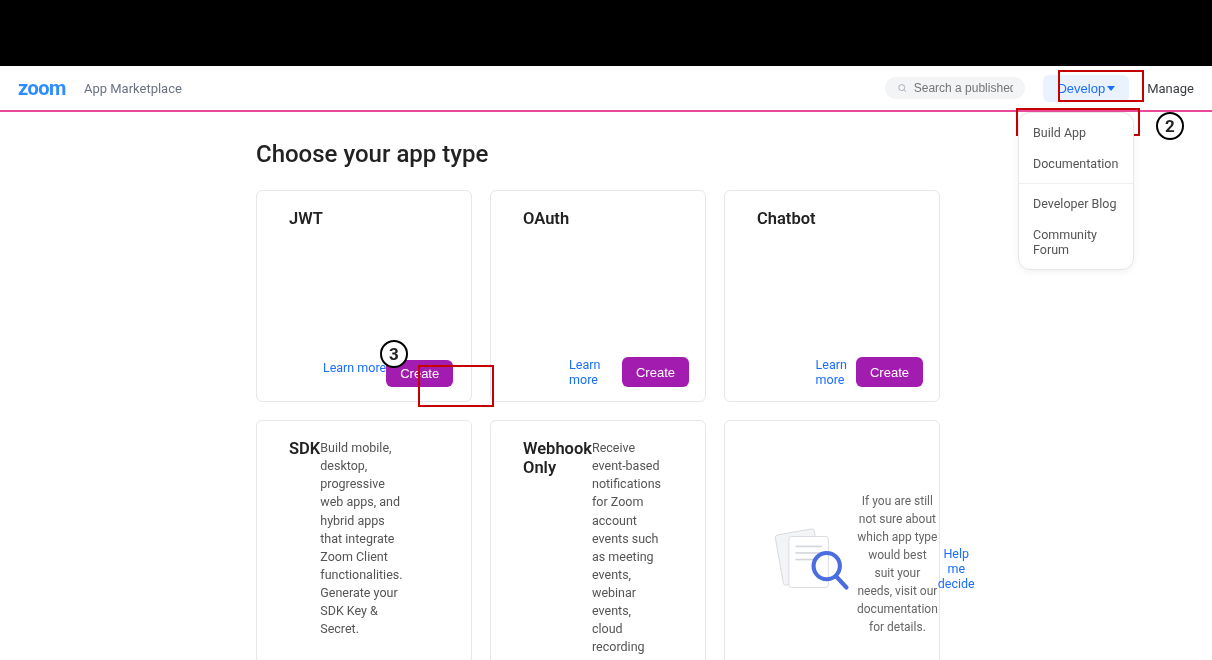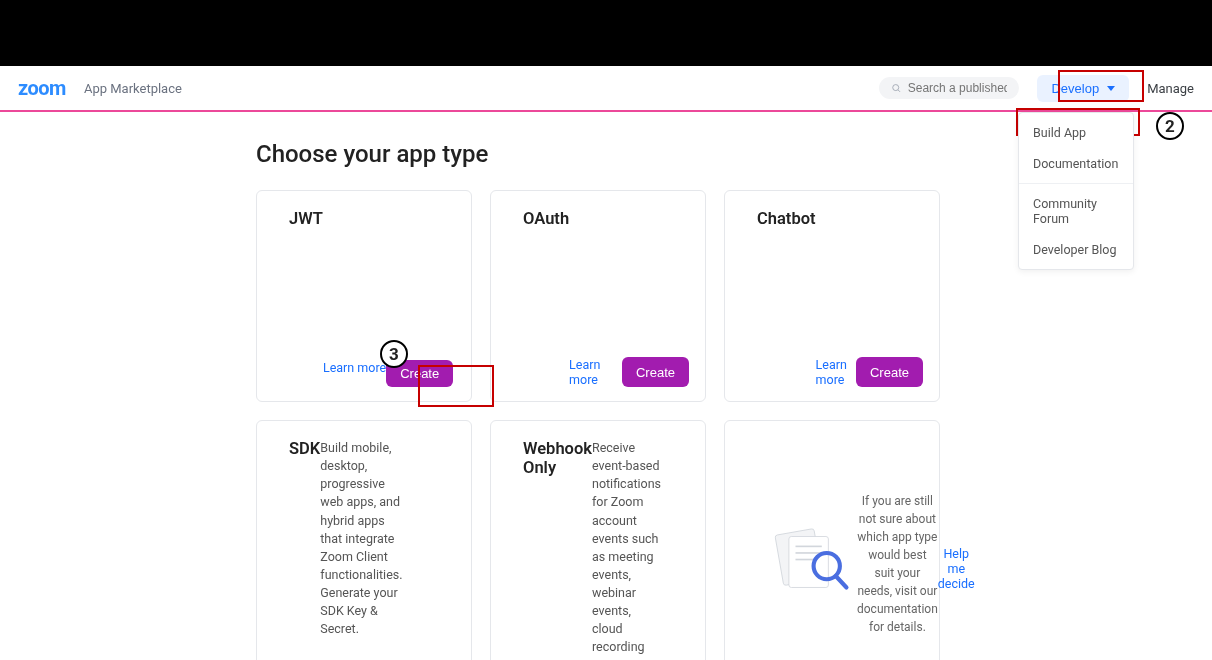--- a/index.html
+++ b/index.html
@@ -5,25 +5,25 @@
     * { box-sizing: border-box; margin: 0; padding: 0; }
     body { font-family: -apple-system, BlinkMacSystemFont, "Segoe UI", Roboto, Helvetica, Arial, sans-serif; background: #fff; color: #222; width: 1212px; }
     .topblack { background:#000; width:100%; height:66px; }
     .header { display:flex; align-items:center; height:46px; padding:0 18px; border-bottom:2px solid #ec4899; position:relative; }
     .logo { color:#2D8CFF; font-weight:700; font-size:20px; letter-spacing:-0.5px; margin-right:18px; }
     .brand-sub { color:#6b7280; font-size:13px; }
     .header-spacer { flex:1; }
     .search-wrap { background:#f3f4f6; border-radius:16px; display:flex; align-items:center; padding:4px 12px; width:140px; margin-right:18px; }
     .search-wrap svg { width:12px; height:12px; fill:none; stroke:#9ca3af; stroke-width:2; }
     .search-input { border:none; background:transparent; outline:none; font-size:12px; color:#6b7280; width:100%; margin-left:6px; }
-    .develop-btn { background:#eaf2ff; color:#1a6fff; border:none; border-radius:6px; padding:6px 14px; font-size:13px; cursor:pointer; display:flex; align-items:center; gap:8px; margin-right:18px; position:relative; }
+    .develop-btn { background:#eaf2ff; color:#1a6fff; border:none; border-radius:6px; padding:6px 14px; font-size:13px; cursor:pointer; display:flex; align-items:center; gap:2px; margin-right:18px; position:relative; }
     .develop-btn .chev { width:0; height:0; border-left:4px solid transparent; border-right:4px solid transparent; border-top:5px solid #1a6fff; }
     .highlight-red { position:absolute; border:2px solid #c60000; pointer-events:none; }
     .manage-link { color:#3b3f44; font-size:13px; cursor:pointer; }
-    .dropdown { position:absolute; top:112px; right:78px; width:116px; background:#fff; border:1px solid #e5e7eb; border-radius:4px; box-shadow:0 2px 6px rgba(0,0,0,0.06); padding:4px 0; z-index:10; }
+    .dropdown { position:absolute; top:112px; right:78px; width:116px; background:#fff; border:1px solid #e5e7eb; border-radius:12px; box-shadow:0 2px 6px rgba(0,0,0,0.06); padding:4px 0; z-index:10; }
     .dropdown-item { padding:8px 14px; font-size:12.5px; color:#555; cursor:pointer; }
     .dropdown-sep { height:1px; background:#eef0f3; margin:4px 0; }
     .content { width:700px; margin:28px auto 0 auto; }
     .page-title { font-size:24px; font-weight:500; color:#222; margin-bottom:22px; }
     .grid { display:grid; grid-template-columns: repeat(3, 216px); gap:18px; }
     .card { border:1px solid #e5e7eb; border-radius:6px; padding:18px 16px 14px 32px; display:flex; flex-direction:row; position:relative; min-height:212px; }
     .card-title { font-size:16.5px; font-weight:600; color:#222; margin-bottom:12px; }
     .card-desc { font-size:12.5px; color:#555; line-height:1.45; }
     .card-footer { margin-top:auto; display:flex; justify-content:space-between; padding-top:14px; }
     .learn-more { color:#1a6fff; font-size:12.5px; text-decoration:none; cursor:pointer; }
@@ -56,22 +56,22 @@
   </button>
   <span class="manage-link">Manage</span>
 </div>
 
 <div class="highlight-red" style="top:70px; left:1058px; width:86px; height:32px;"></div>
 
 <div class="dropdown">
   <div class="dropdown-item">Build App</div>
   <div class="dropdown-item">Documentation</div>
   <div class="dropdown-sep"></div>
+  <div class="dropdown-item">Developer Blog</div>
   <div class="dropdown-item">Community Forum</div>
-  <div class="dropdown-item">Developer Blog</div>
 </div>
 
 <div class="highlight-red" style="top:108px; left:1016px; width:124px; height:28px;"></div>
 
 <div class="circ" style="top:112px; left:1156px;">2</div>
 
 <div class="content">
   <h1 class="page-title">Choose your app type</h1>
 
   <div class="grid">

